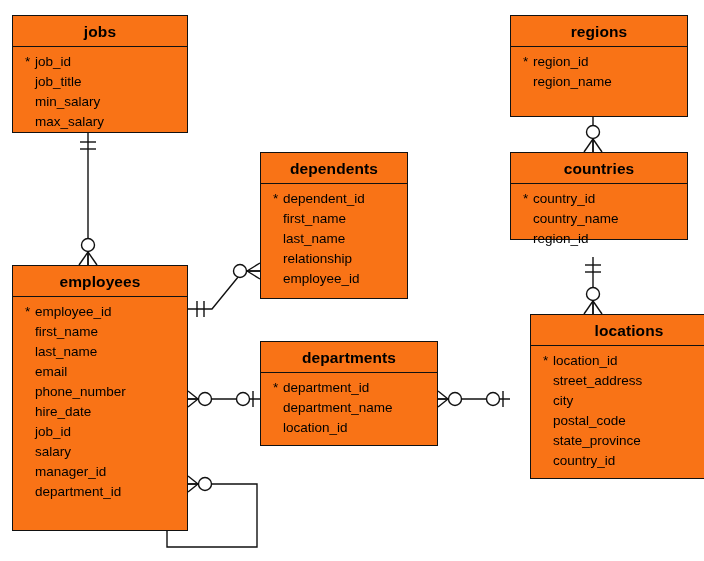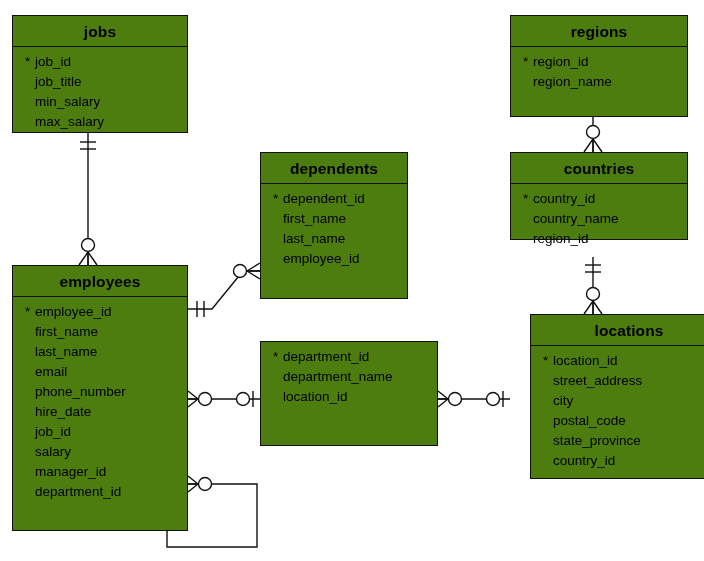--- a/index.html
+++ b/index.html
@@ -30,21 +30,21 @@
     fill: none;
     shape-rendering: geometricPrecision;
   }
   svg.links circle.crowcircle {
     fill: #ffffff;
   }
   .entity {
     position: absolute;
     box-sizing: border-box;
     border: 1.4px solid #111111;
-    background: #4d7c0f;
+    background: #f97316;
     z-index: 2;
   }
   .entity-title {
     text-align: center;
     font-weight: bold;
     font-size: 15.5px;
     color: #000000;
     border-bottom: 1.4px solid #111111;
     line-height: 31px;
     height: 31px;
@@ -187,24 +187,26 @@
           <div class="attr"><span>manager_id</span></div>
           <div class="attr"><span>department_id</span></div>
         </div>
       </div>
       <div class="entity" style="left: 260px; top: 152px; width: 148px; height: 147px;">
         <div class="entity-title">dependents</div>
         <div class="entity-attrs">
           <div class="attr"><span class="pk-star">*</span><span>dependent_id</span></div>
           <div class="attr"><span>first_name</span></div>
           <div class="attr"><span>last_name</span></div>
+          <div class="attr"><span>relationship</span></div>
           <div class="attr"><span>employee_id</span></div>
         </div>
       </div>
       <div class="entity" style="left: 260px; top: 341px; width: 178px; height: 105px;">
+        <div class="entity-title">departments</div>
         <div class="entity-attrs">
           <div class="attr"><span class="pk-star">*</span><span>department_id</span></div>
           <div class="attr"><span>department_name</span></div>
           <div class="attr"><span>location_id</span></div>
         </div>
       </div>
       <div class="entity" style="left: 510px; top: 15px; width: 178px; height: 102px;">
         <div class="entity-title">regions</div>
         <div class="entity-attrs">
           <div class="attr"><span class="pk-star">*</span><span>region_id</span></div>

